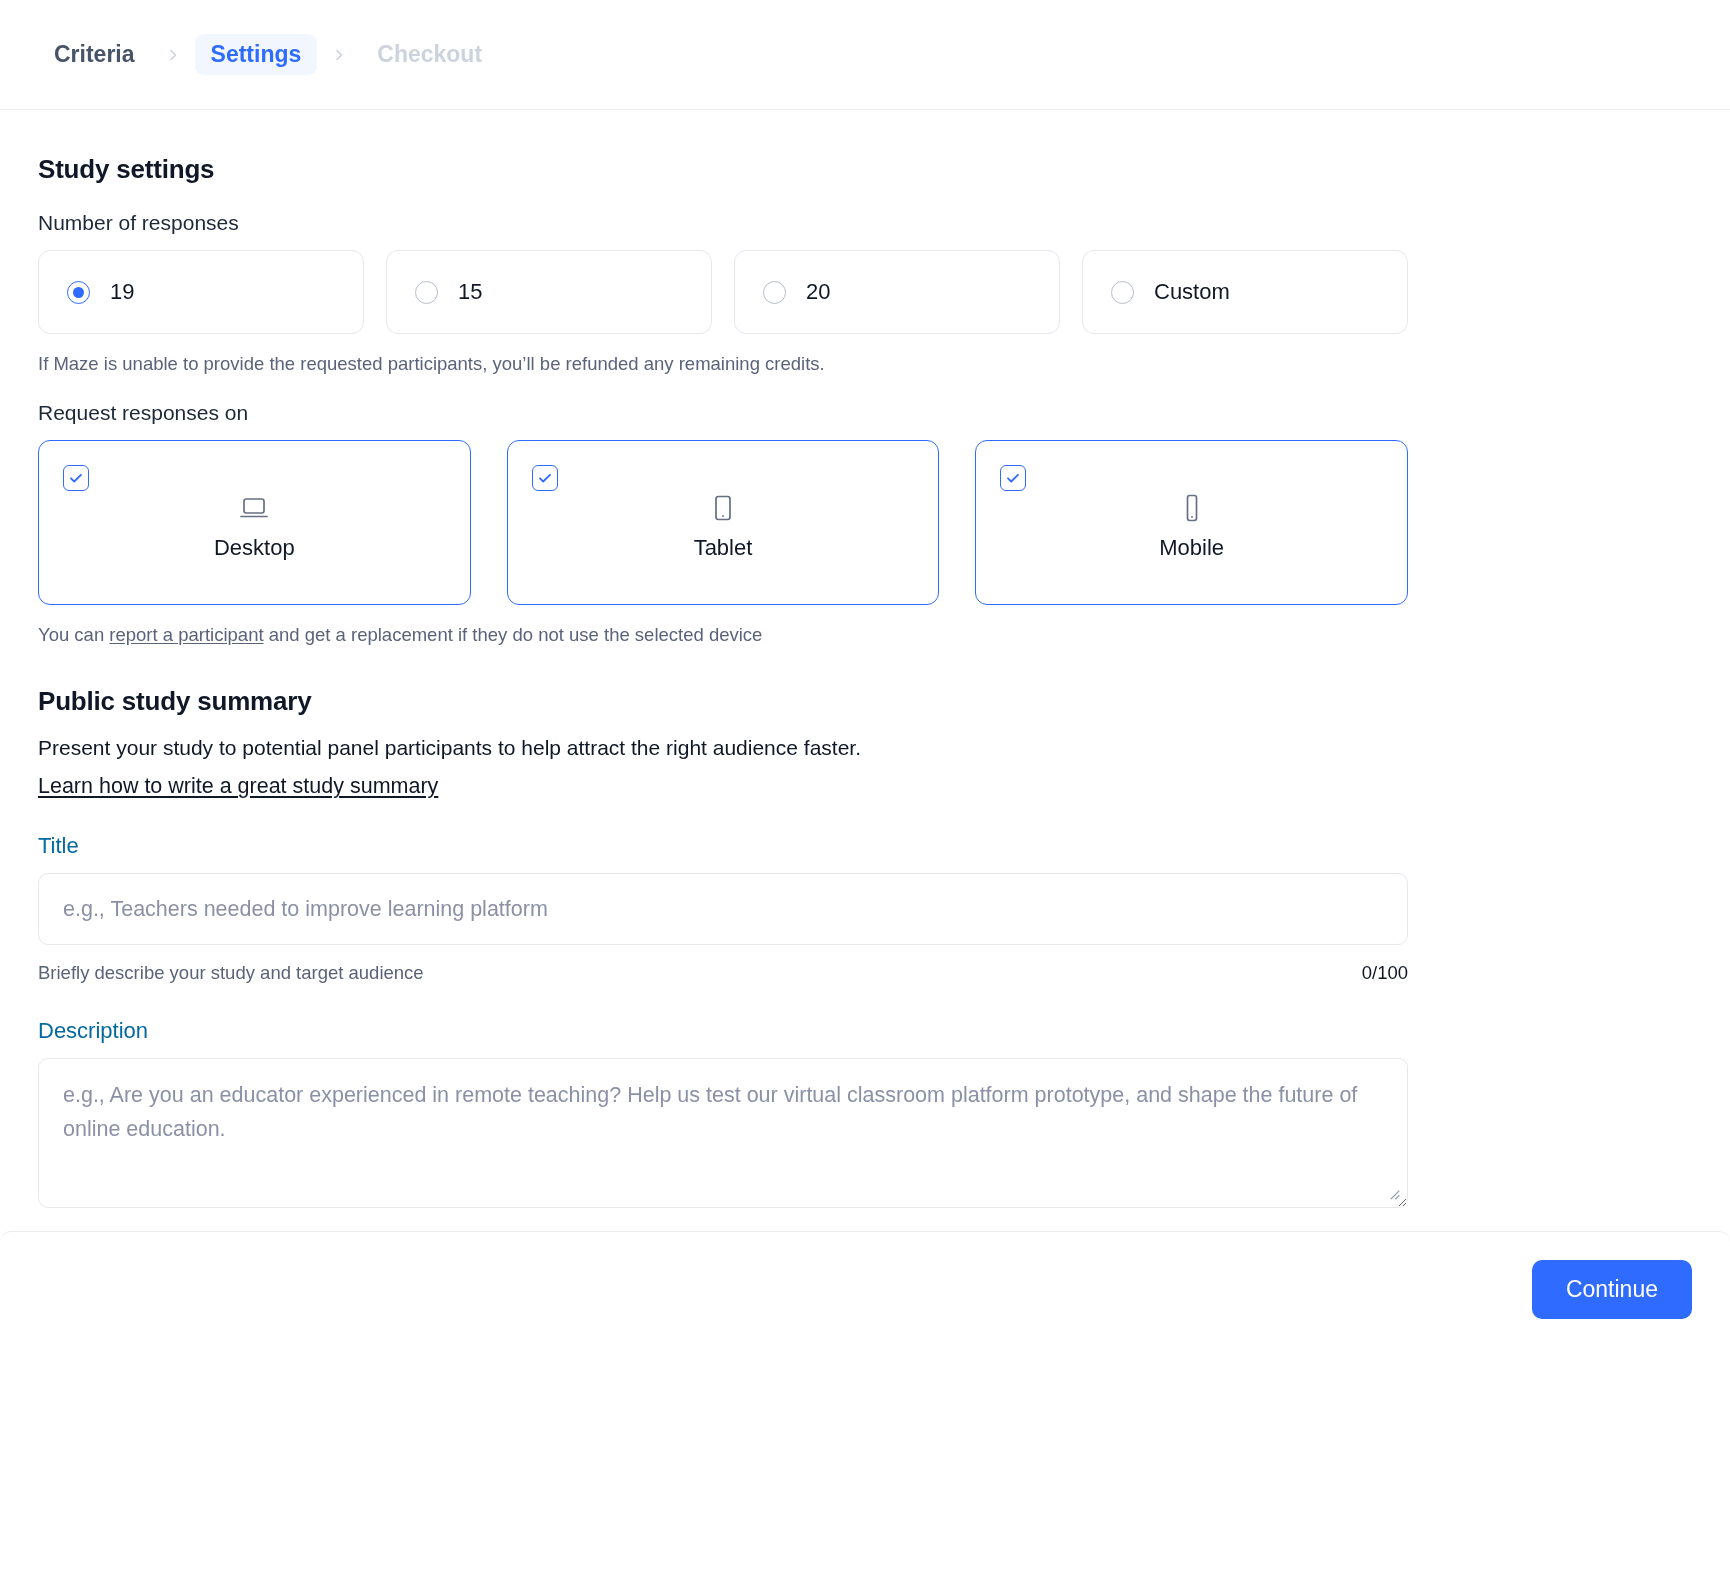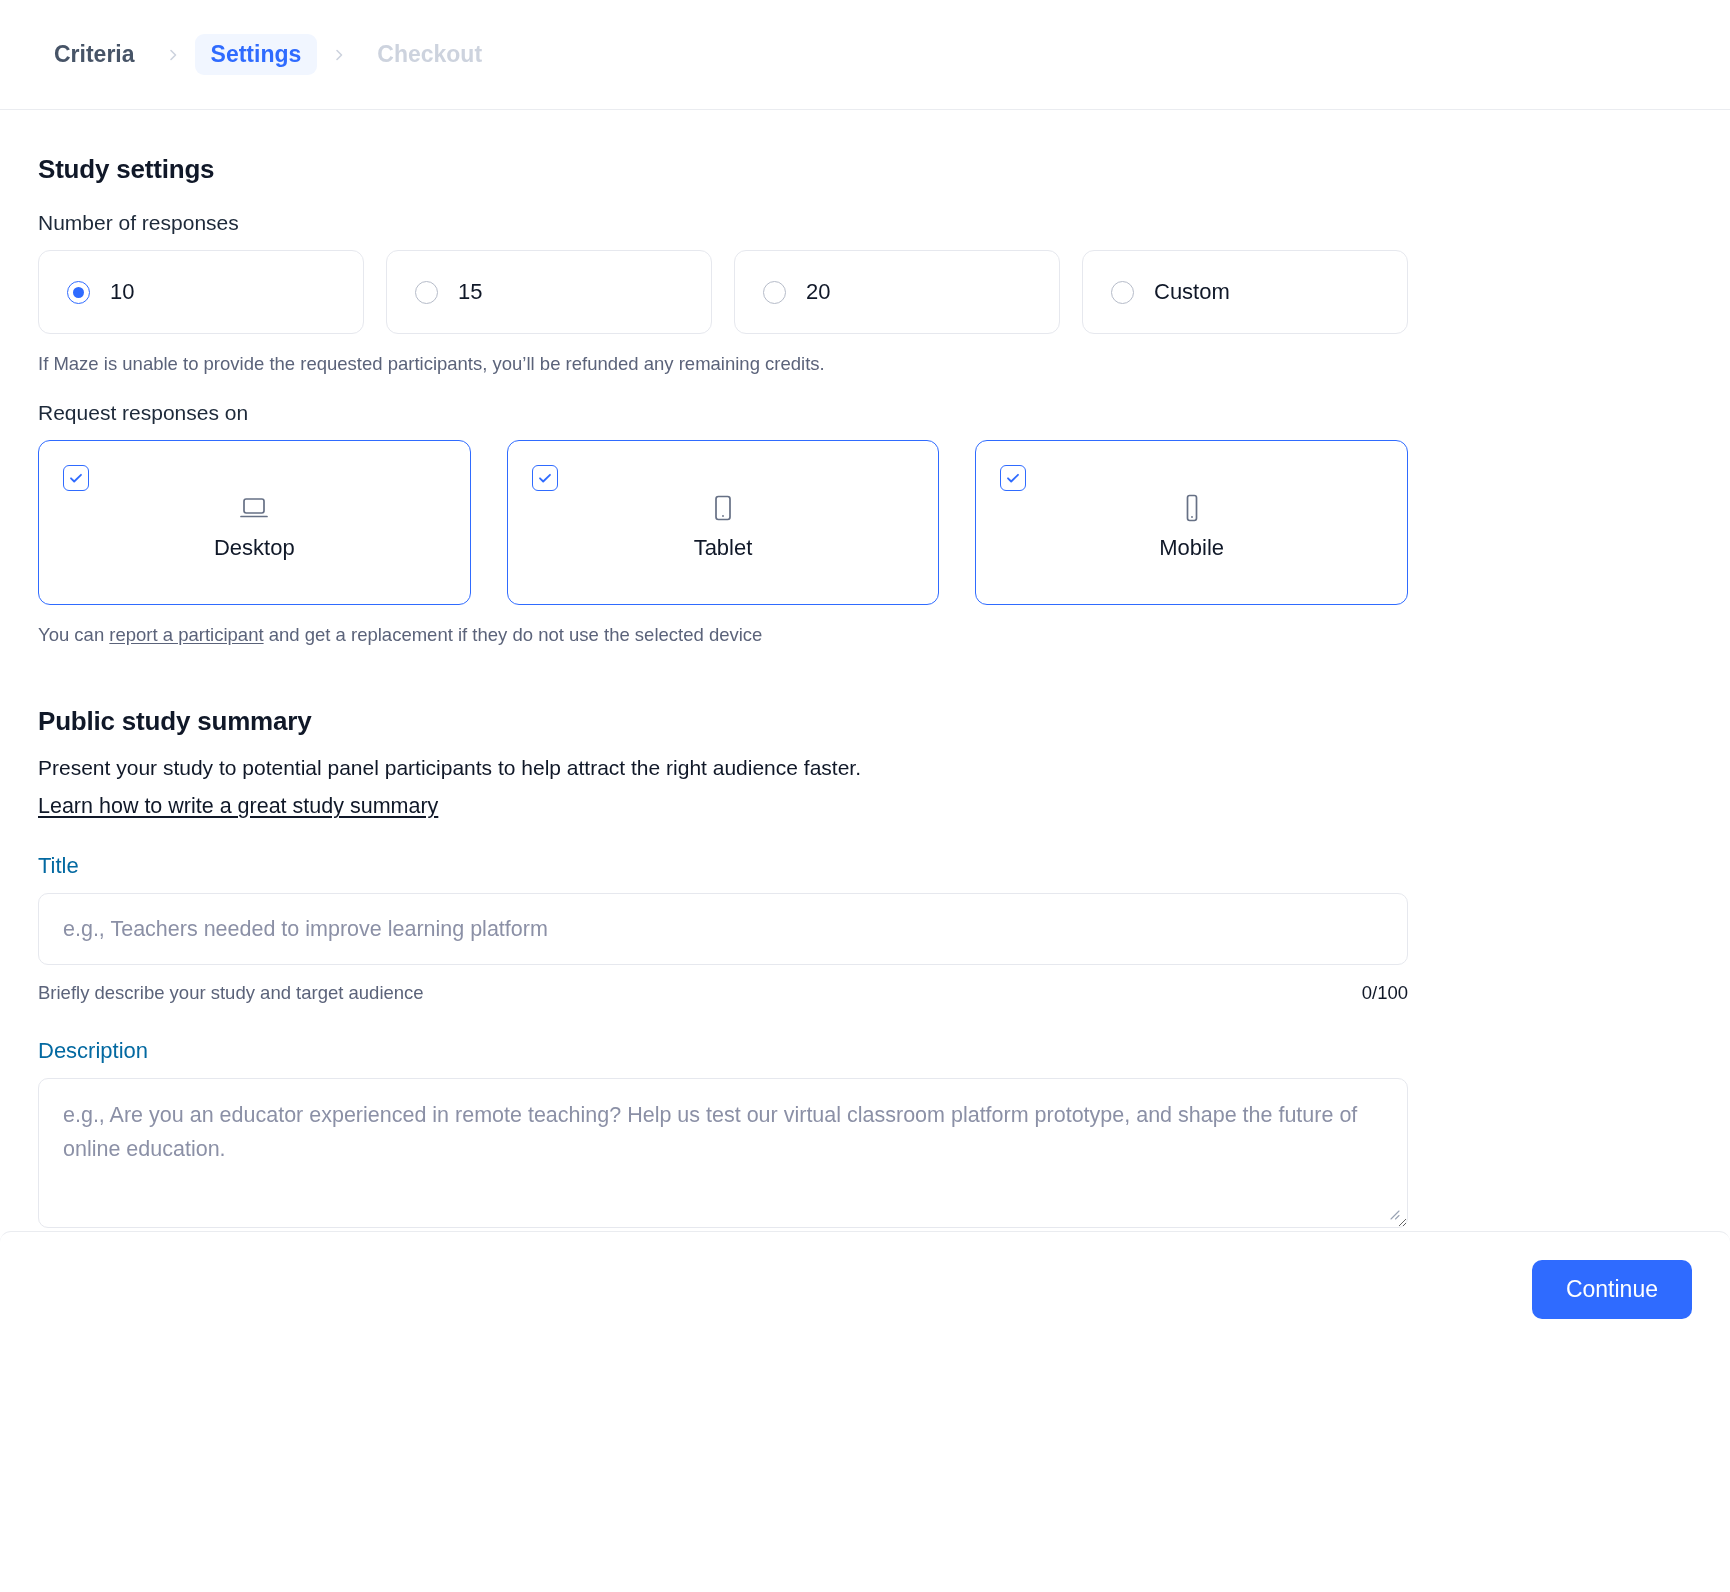--- a/index.html
+++ b/index.html
@@ -166,21 +166,21 @@
     color: #667085;
   }
   .device-icon svg { display: block; }
   .device-name {
     font-size: 22px;
     color: #101828;
     margin-top: 4px;
   }
 
   
-  .summary-block { margin-top: 60px; }
+  .summary-block { margin-top: 40px; }
   .summary-desc {
     font-size: 21px;
     color: #101828;
     margin-top: 17px;
     line-height: 1.35;
   }
   .summary-link {
     display: inline-block;
     font-size: 21.5px;
     color: #101828;
@@ -294,21 +294,21 @@
   <div class="content">
     <div class="inner">
 
       <h2 class="section-title">Study settings</h2>
 
       <label class="field-label">Number of responses</label>
 
       <div class="radio-row">
         <div class="radio-card selected">
           <span class="radio-dot"></span>
-          <span class="radio-label">10</span>
+          <span class="radio-label">19</span>
         </div>
         <div class="radio-card">
           <span class="radio-dot"></span>
           <span class="radio-label">15</span>
         </div>
         <div class="radio-card">
           <span class="radio-dot"></span>
           <span class="radio-label">20</span>
         </div>
         <div class="radio-card">

